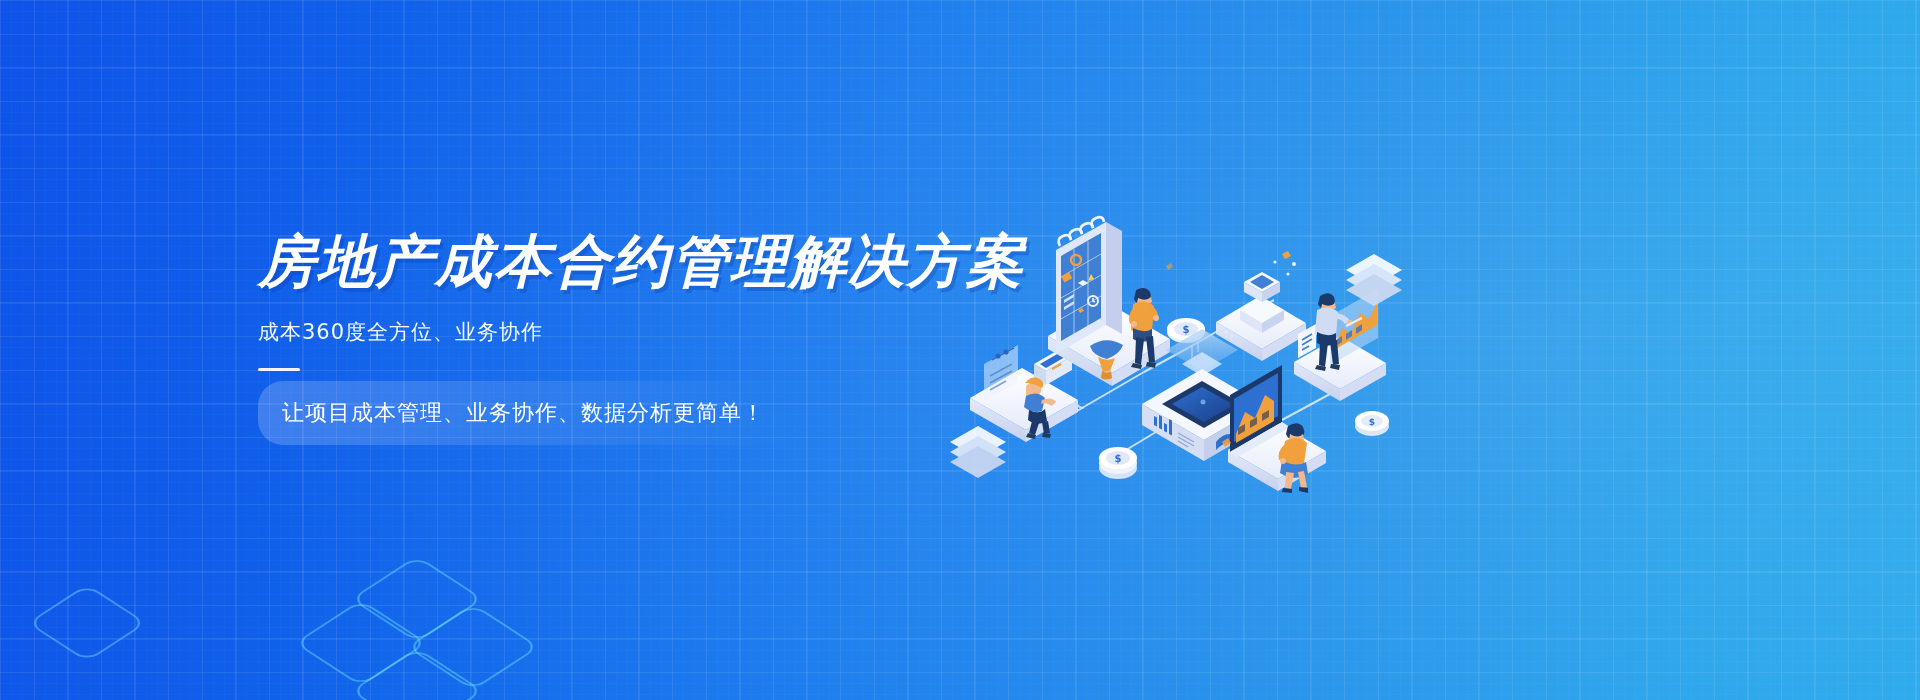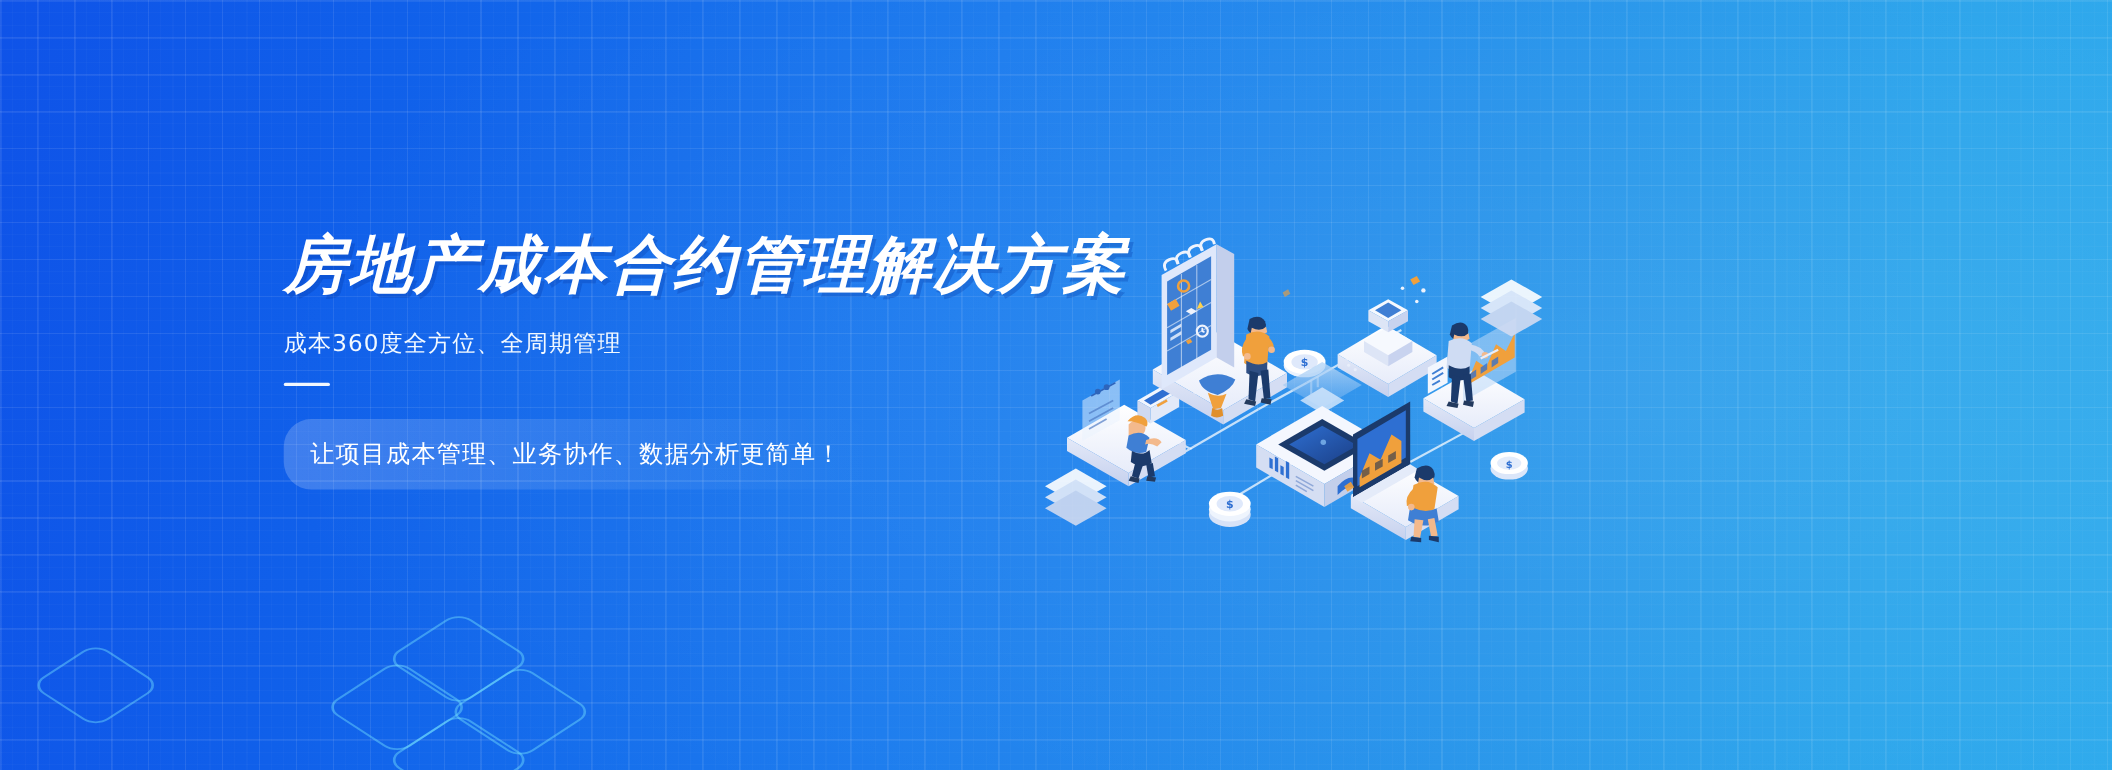--- a/index.html
+++ b/index.html
@@ -44,20 +44,21 @@
   .rh-d{left:434px; top:608px; width:78px; height:78px;}
   .rh-e{left:378px; top:652px; width:78px; height:78px;}
 
   
   .copy{position:absolute; left:258px; top:212px; width:720px;}
   .headline{
     font-size:57px; line-height:1.05; font-weight:bold; font-style:italic;
     color:#ffffff; letter-spacing:2px; white-space:nowrap;
     text-shadow:3px 4px 0 rgba(8,60,170,.30);
     font-family:"DejaVu Sans","Liberation Sans",sans-serif;
+    margin-top:20px;
   }
   .subline{
     margin-top:26px; font-size:21px; color:#f2f9ff; letter-spacing:1px; font-weight:normal;
     font-family:"DejaVu Sans","Liberation Sans",sans-serif;
   }
   .rule{margin-top:22px; width:42px; height:3px; background:#ffffff; border-radius:2px; opacity:.95;}
 
   .pill{
     position:absolute; left:258px; top:381px; height:64px;
     display:inline-flex; align-items:center; padding:0 26px 0 24px;
@@ -388,21 +389,21 @@
       <g opacity=".9">
         <path d="M20 292 L48 276 L76 292 L48 308 Z" fill="#ffffff"></path>
         <path d="M20 302 L48 286 L76 302 L48 318 Z" fill="#e4ebf9"></path>
         <path d="M20 312 L48 296 L76 312 L48 328 Z" fill="#cfdaf1"></path>
       </g>
     </svg>
   </div>
 
   <div class="copy">
     <div class="headline">房地产成本合约管理解决方案</div>
-    <div class="subline">成本360度全方位、全周期管理</div>
+    <div class="subline">成本360度全方位、业务协作</div>
     <div class="rule"></div>
   </div>
 
   <div class="pill">
     <span>让项目成本管理、业务协作、数据分析更简单！</span>
   </div>
 
 </div>
 
 </body></html>

